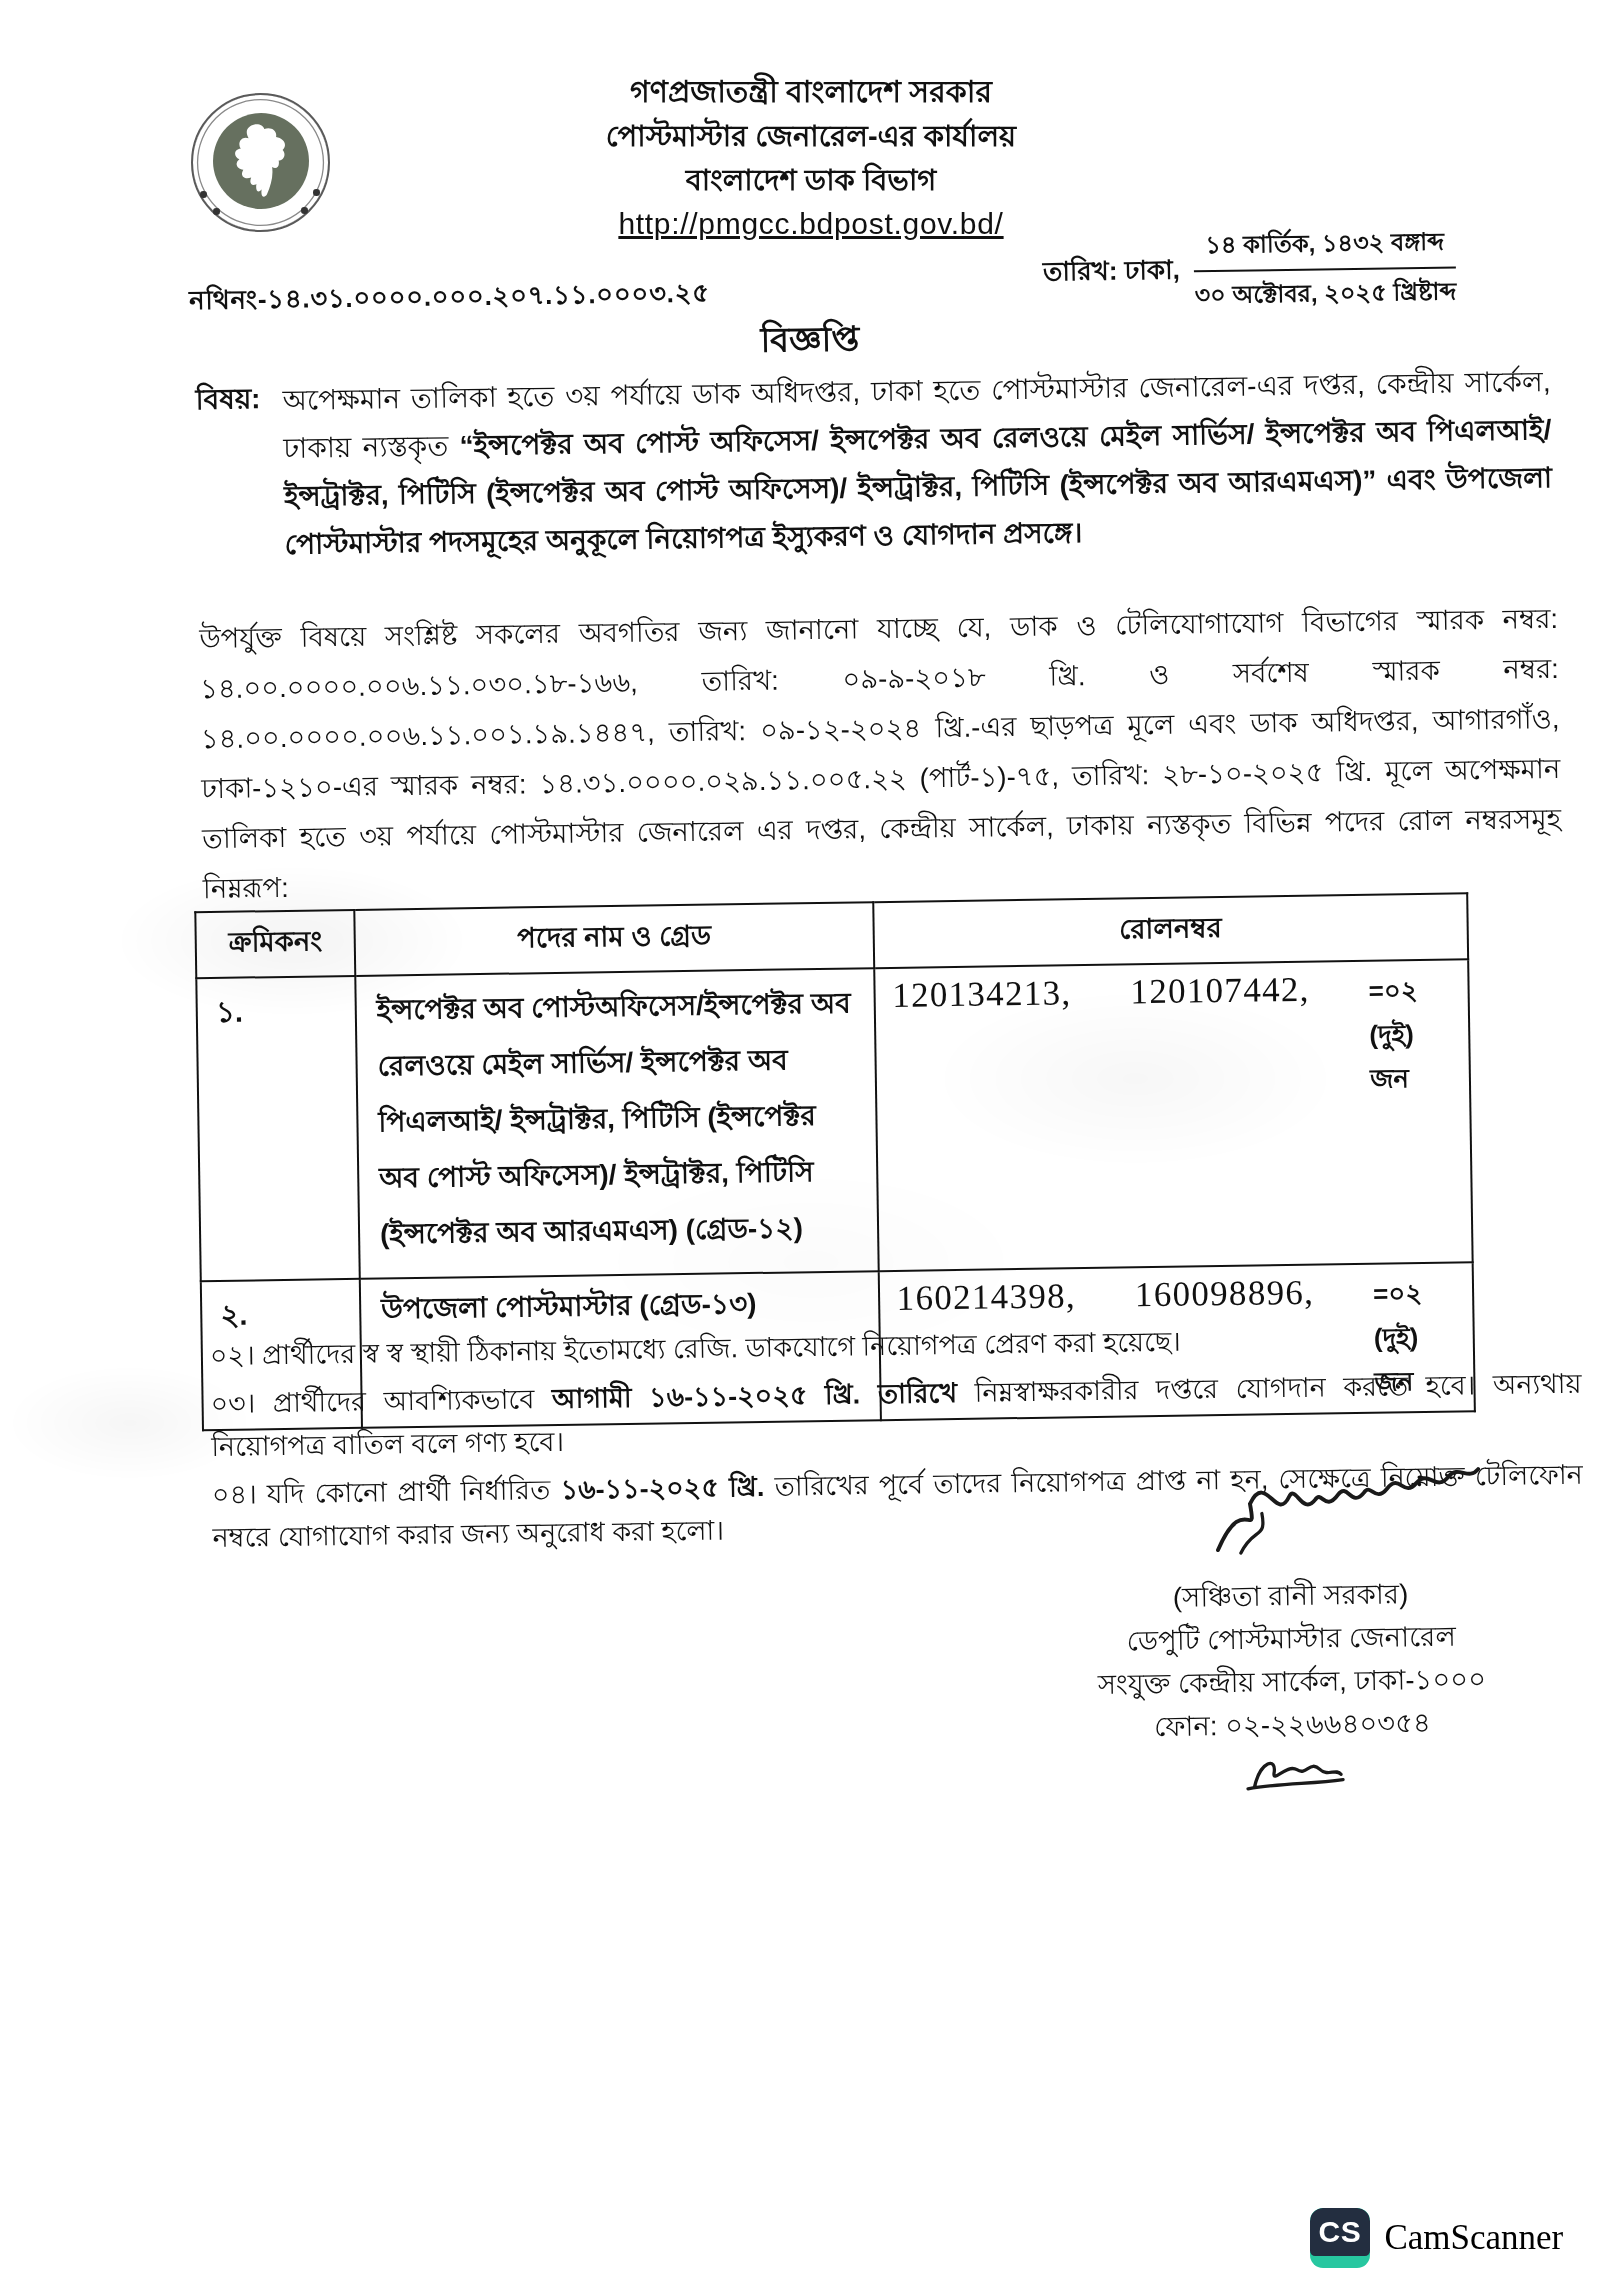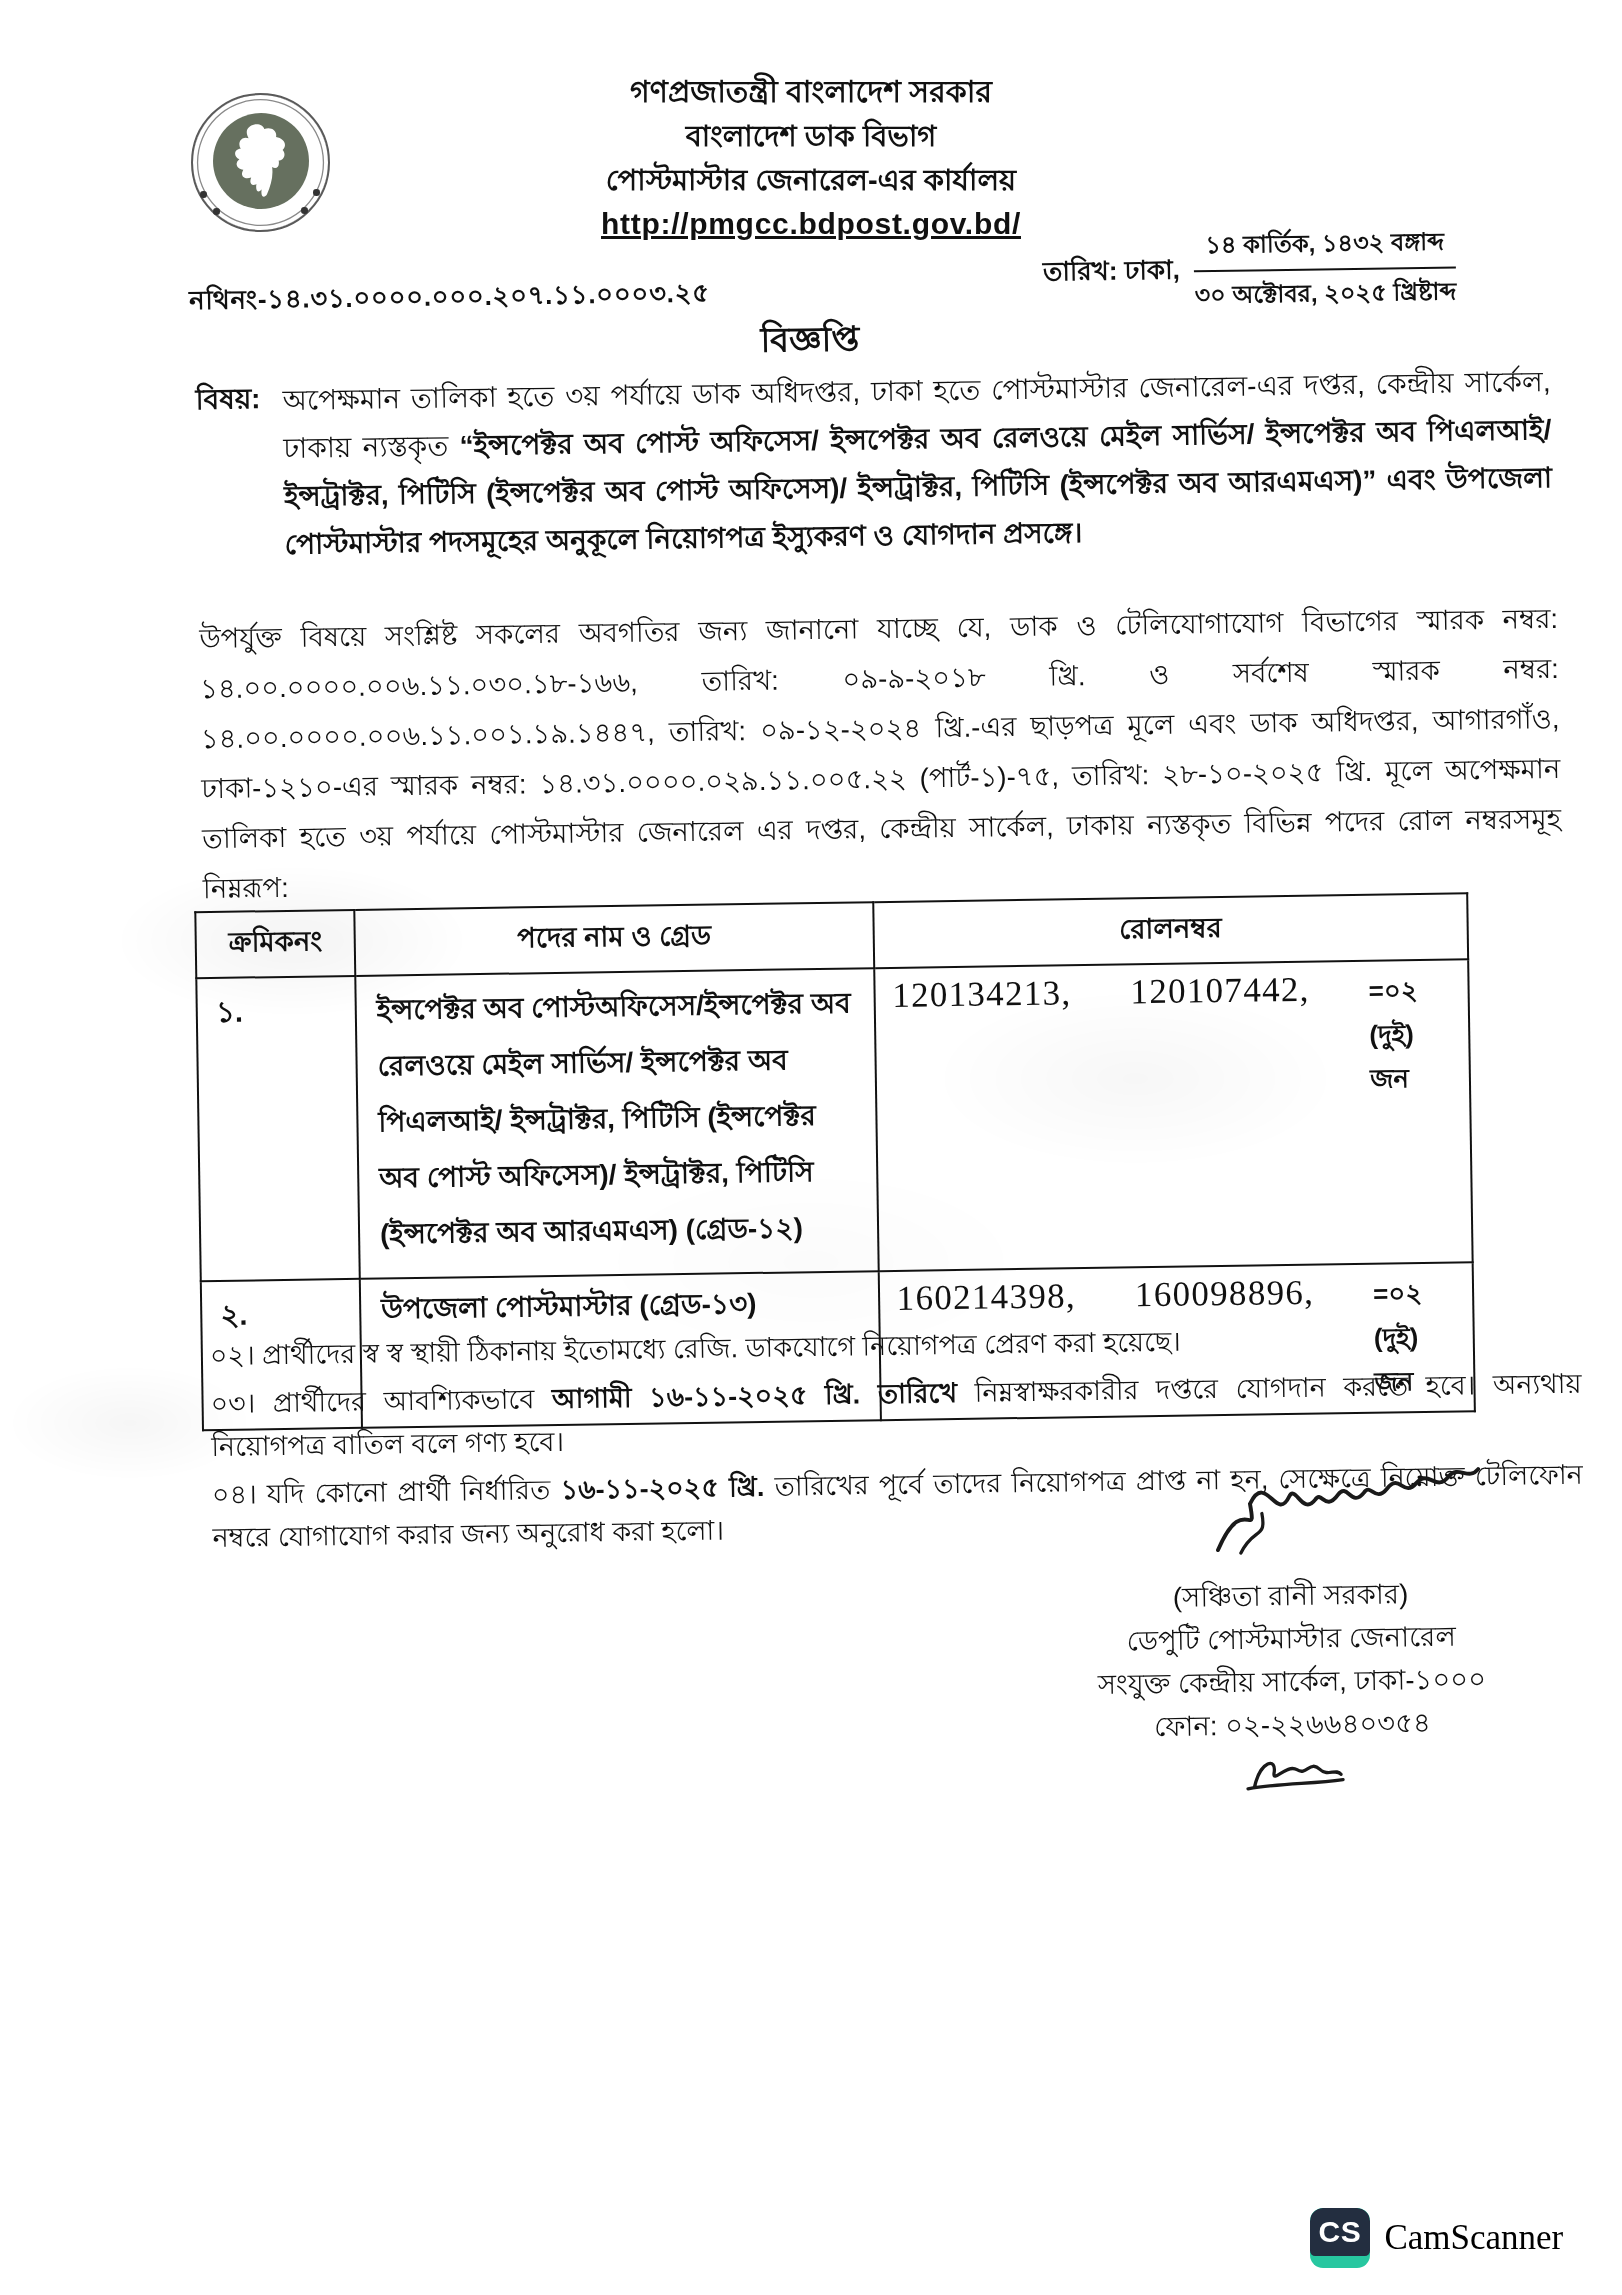--- a/index.html
+++ b/index.html
@@ -22,21 +22,21 @@
   .emblem{position:absolute;left:191px;top:93px;width:139px;height:139px;}
   .emblem .ring{position:absolute;inset:0;border:2px solid #5a5a5a;border-radius:50%;
     box-shadow:inset 0 0 0 3.9px #fff, inset 0 0 0 5.2px #8a8a8a;}
   .emblem .inner{position:absolute;left:21.6px;top:19.6px;width:96px;height:96px;border-radius:50%;
     background:#66705f;display:flex;align-items:center;justify-content:center;}
   .emblem svg{display:block;}
   .emblem .dot{position:absolute;width:6.5px;height:6.5px;background:#333;border-radius:50%;}
   .hdr{position:absolute;left:0;top:58px;width:100%;text-align:center;line-height:44px;margin-top:12px;}
   .hdr .l1{font-size:30px;font-weight:bold;}
   .hdr .l{font-size:29px;font-weight:bold;}
-  .hdr .url{font-size:30px;font-weight:bold;text-decoration:underline;letter-spacing:0.7px;}
+  .hdr .url{font-size:30px;font-weight:normal;text-decoration:underline;letter-spacing:0.7px;}
   
   .skew{position:absolute;inset:0;transform:rotate(-0.85deg);transform-origin:209px 419px;}
   .refno{position:absolute;left:191px;top:280px;font-size:26px;font-weight:600;letter-spacing:0.7px;}
   .dateblock{position:absolute;left:1045px;top:241px;display:flex;align-items:center;gap:14.4px;}
   .dateblock .lbl{font-size:26px;font-weight:600;}
   .frac{display:inline-block;text-align:center;font-size:24px;font-weight:600;}
   .frac .top{display:block;padding:0 6.5px 3.9px 6.5px;border-bottom:2.6px solid #111;}
   .frac .bot{display:block;padding-top:3.9px;}
   .title{position:absolute;left:0;top:322px;width:100%;text-align:center;font-size:34px;font-weight:bold;}
   .subject{position:absolute;left:196px;top:378px;width:1355px;display:flex;gap:22px;}
@@ -86,22 +86,22 @@
       </svg>
     </div>
     <div class="dot" style="left:9.2px;top:98px;"></div>
     <div class="dot" style="left:22px;top:115px;"></div>
     <div class="dot" style="left:122px;top:96px;"></div>
     <div class="dot" style="left:110px;top:114px;"></div>
   </div>
 
   <div class="hdr">
     <div class="l1">গণপ্রজাতন্ত্রী বাংলাদেশ সরকার</div>
+    <div class="l">পোস্টমাস্টার জেনারেল-এর কার্যালয়</div>
     <div class="l">বাংলাদেশ ডাক বিভাগ</div>
-    <div class="l">পোস্টমাস্টার জেনারেল-এর কার্যালয়</div>
     <div class="url">http://pmgcc.bdpost.gov.bd/</div>
   </div>
 
   <div class="skew">
 
     <div class="refno">নথিনং-১৪.৩১.০০০০.০০০.২০৭.১১.০০০৩.২৫</div>
 
     <div class="dateblock">
       <span class="lbl">তারিখ: ঢাকা,</span>
       <span class="frac">

